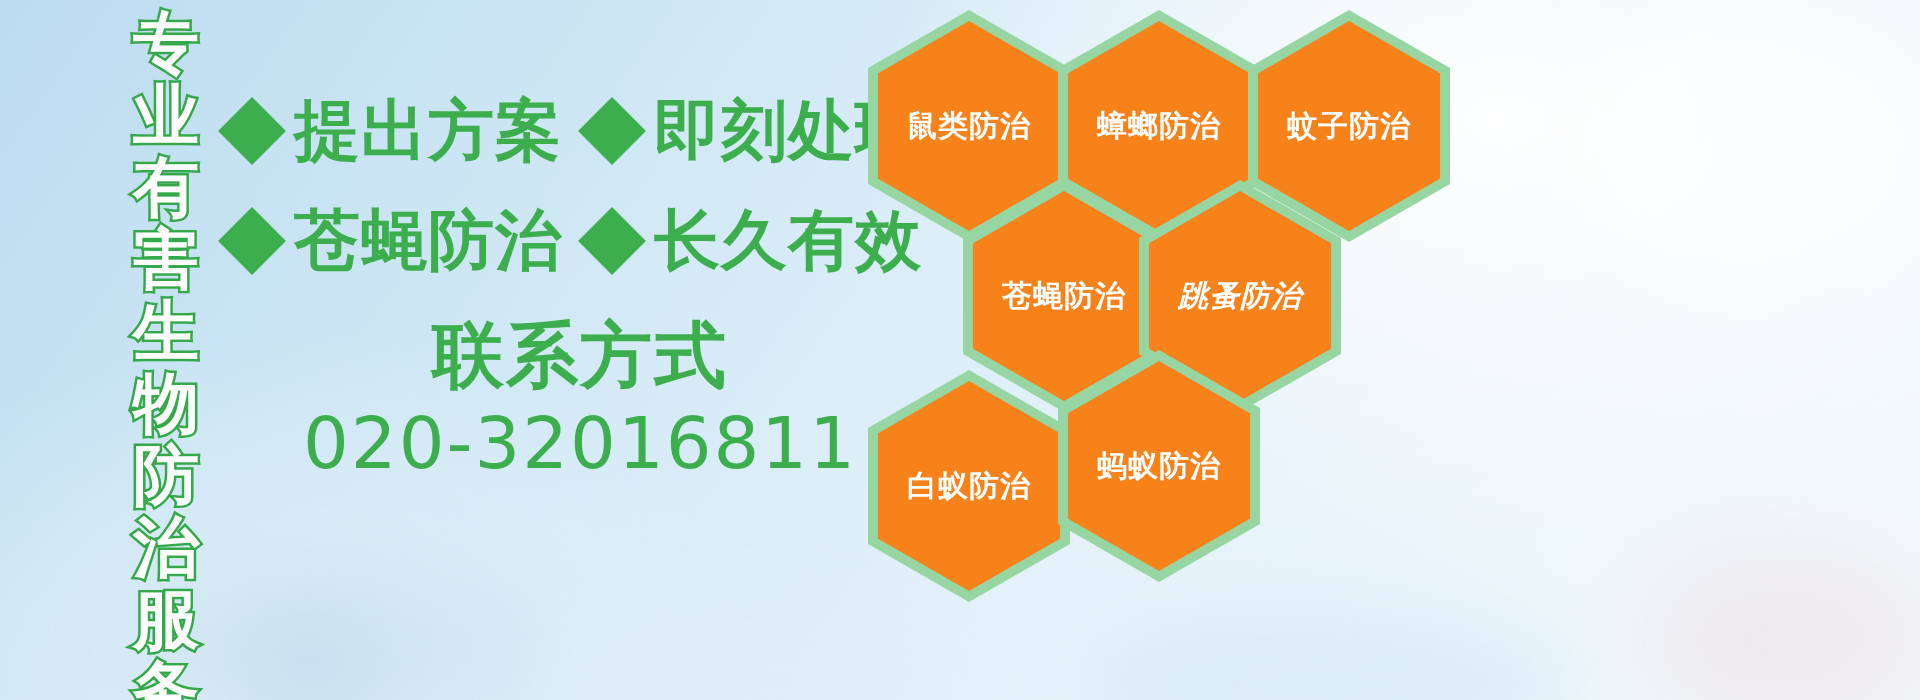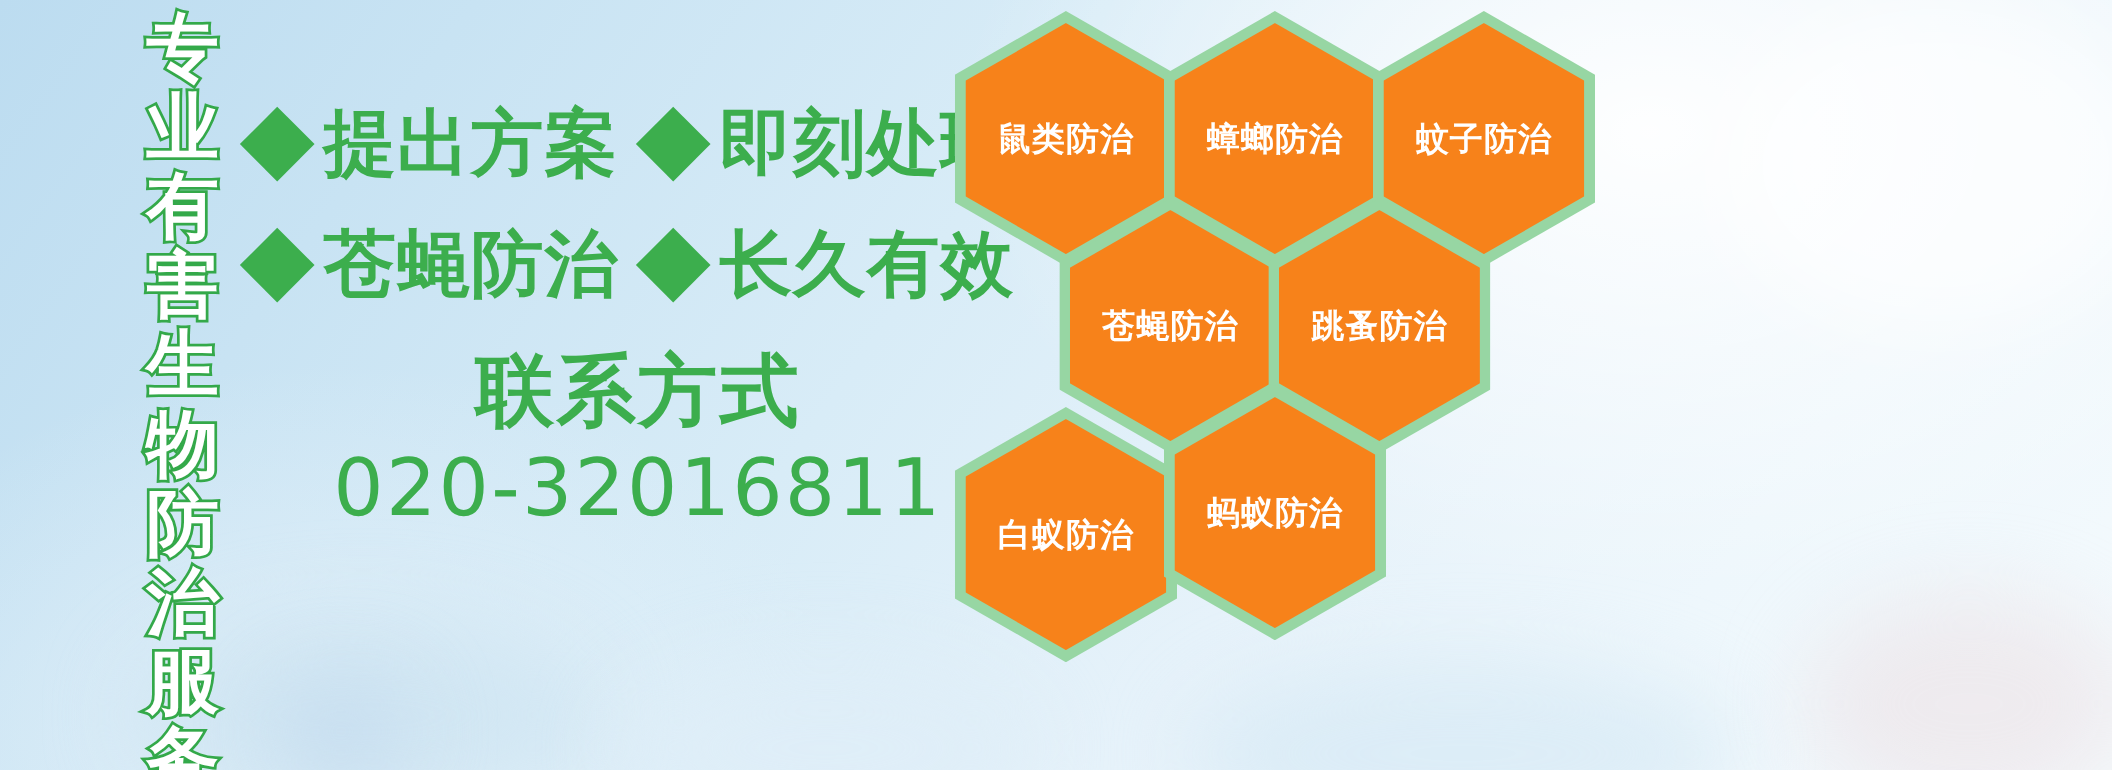--- a/index.html
+++ b/index.html
@@ -207,21 +207,21 @@
       <div class="hex-inner"></div>
       <div class="hex-label">蚊子防治</div>
     </div>
 
     <div class="hex-cell" style="left:103px; top:180px;">
       <div class="hex-outer"></div>
       <div class="hex-inner"></div>
       <div class="hex-label">苍蝇防治</div>
     </div>
 
-    <div class="hex-cell" style="left:293px; top:180px;">
+    <div class="hex-cell" style="left:279px; top:180px;font-style:italic;">
       <div class="hex-outer"></div>
       <div class="hex-inner"></div>
       <div class="hex-label">跳蚤防治</div>
     </div>
 
     <div class="hex-cell" style="left:8px;   top:370px;">
       <div class="hex-outer"></div>
       <div class="hex-inner"></div>
       <div class="hex-label">白蚁防治</div>
     </div>

